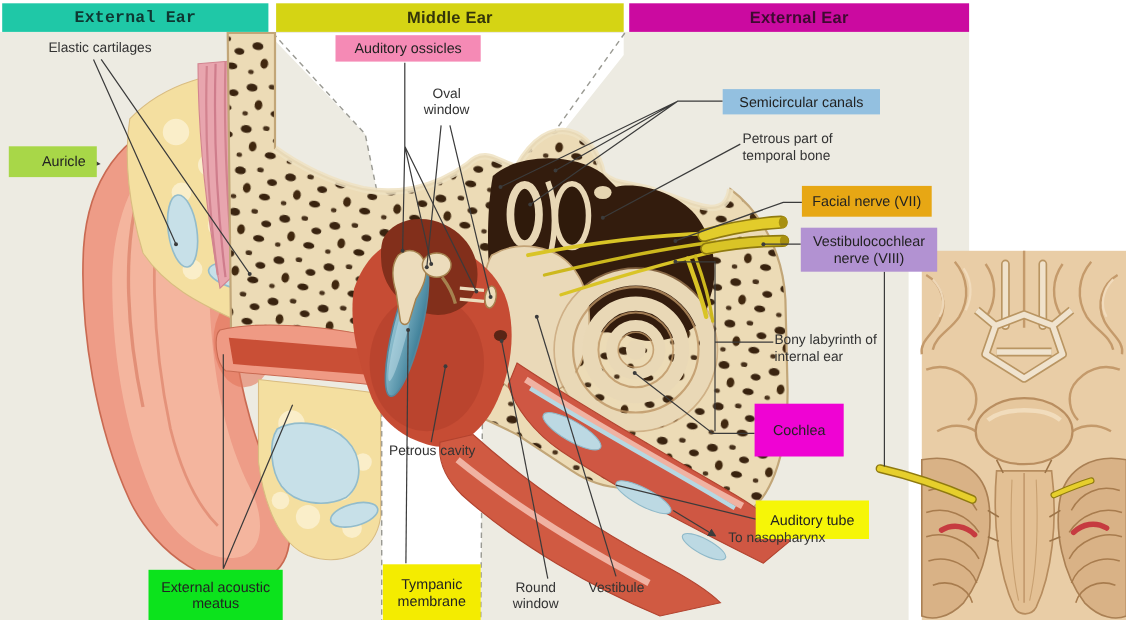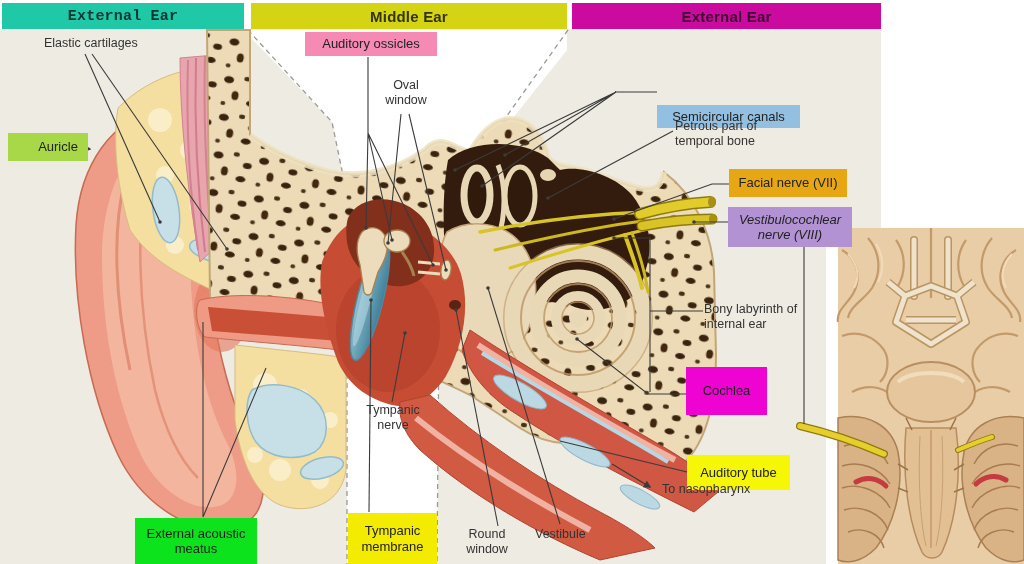--- a/index.html
+++ b/index.html
@@ -11,23 +11,23 @@
   #bar-external{left:2px;width:242px;color:#0e3732;}
   #bar-middle{left:251px;width:316px;color:#34350a;}
   #bar-internal{left:572px;width:309px;color:#3f0a31;}
   .tag{position:absolute;display:flex;align-items:center;justify-content:center;text-align:center;
        font-size:13px;line-height:1.18;color:#222;}
   .lbl{position:absolute;font-size:12.5px;line-height:1.22;color:#333;}
   .ctr{text-align:center;}
   
   #tag-ossicles{left:305px;top:32px;width:132px;height:24px;}
   #tag-auricle{left:8px;top:133px;width:60px;height:28px;}
-  #tag-semicircular{left:657px;top:81px;width:143px;height:23px;margin-top:24px;}
+  #tag-semicircular{left:657px;top:81px;width:143px;height:23px;}
   #tag-facial{left:729px;top:169px;width:118px;height:28px;}
-  #tag-vestibulocochlear{left:728px;top:207px;width:124px;height:40px;font-style:italic;}
+  #tag-vestibulocochlear{left:728px;top:207px;width:124px;height:40px;}
   #tag-cochlea{left:686px;top:367px;width:81px;height:48px;}
   #tag-auditory-tube{left:687px;top:455px;width:103px;height:35px;}
   #tag-meatus{left:135px;top:518px;width:122px;height:46px;}
   #tag-tymp-membrane{left:348px;top:513px;width:89px;height:51px;}
   
   #lbl-elastic{left:44px;top:36px;white-space:nowrap;}
   #lbl-oval{left:378px;top:78px;width:56px;}
   #lbl-petrous{left:675px;top:119px;width:105px;}
   #lbl-bony{left:704px;top:302px;width:112px;}
   #lbl-nasopharynx{left:662px;top:482px;width:90px;}
@@ -323,16 +323,16 @@
   <div class="tag" id="tag-auditory-tube" style="background-color: rgb(246, 246, 7);">Auditory tube</div>
   <div class="tag" id="tag-cochlea" style="background-color: rgb(239, 3, 211);">Cochlea</div>
   <div class="tag" id="tag-meatus" style="background-color: rgb(12, 227, 28);">External acoustic meatus</div>
   <div class="tag" id="tag-tymp-membrane" style="background-color: rgb(244, 236, 0);">Tympanic membrane</div>
 
   <div class="lbl" id="lbl-elastic">Elastic cartilages</div>
   <div class="lbl ctr" id="lbl-oval">Oval window</div>
   <div class="lbl" id="lbl-petrous">Petrous part of temporal bone</div>
   <div class="lbl" id="lbl-bony">Bony labyrinth of internal ear</div>
   <div class="lbl" id="lbl-nasopharynx">To nasopharynx</div>
-  <div class="lbl ctr" id="lbl-tymp-cavity">Tympanic nerve</div>
+  <div class="lbl ctr" id="lbl-tymp-cavity">Petrous cavity</div>
   <div class="lbl ctr" id="lbl-round">Round window</div>
   <div class="lbl" id="lbl-vestibule">Vestibule</div>
 </div>
 
 </body></html>

